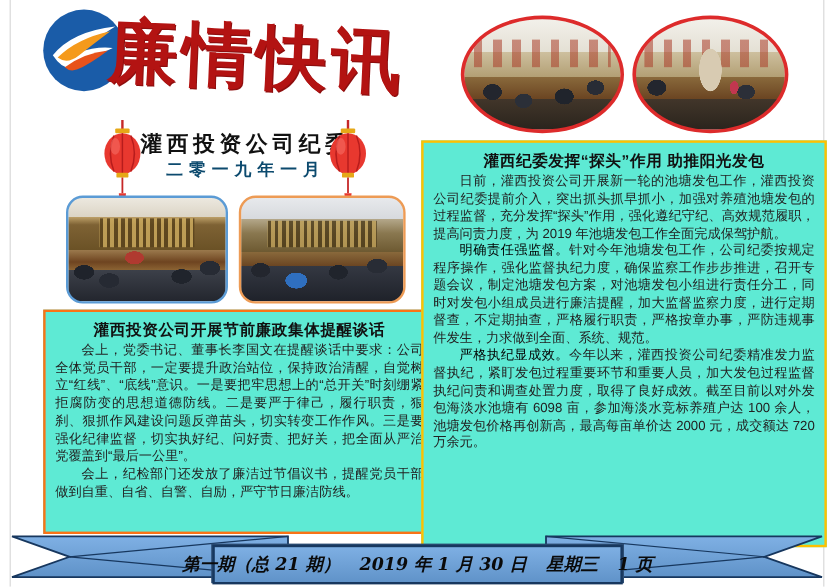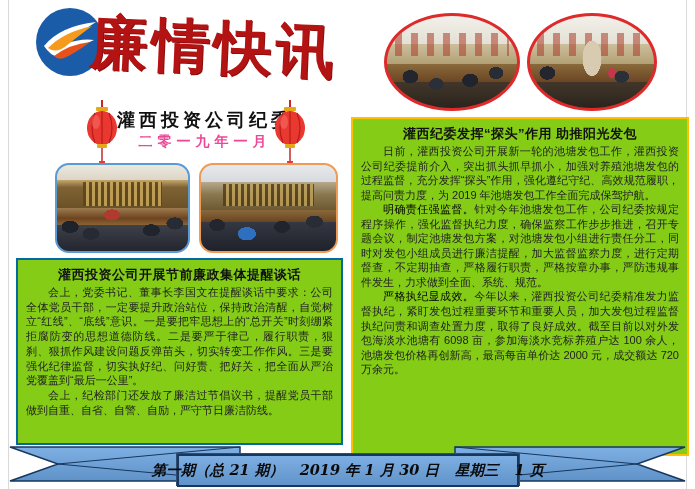--- a/index.html
+++ b/index.html
@@ -26,21 +26,21 @@
     white-space:nowrap;
   }
   .masthead-org{
     left:100px;top:108px;width:210px;text-align:center;
     font-family:"DejaVu Serif", serif;font-weight:bold;
     font-size:18px;letter-spacing:4px;color:#111;white-space:nowrap;
   }
   .masthead-date{
     left:100px;top:133px;width:210px;text-align:center;
     font-family:"DejaVu Serif", serif;font-weight:bold;
-    font-size:14px;letter-spacing:5px;color:#ec4899;white-space:nowrap;
+    font-size:14px;letter-spacing:5px;color:#0c4a6e;white-space:nowrap;
   }
   .lantern{width:36px;height:76px;}
   .lantern-1{left:84px;top:100px;}
   .lantern-2{left:272px;top:100px;}
 
   
   .photo{position:absolute;overflow:hidden;}
   .photo-rect{border-radius:14px;}
   .photo-r1{left:55px;top:163px;width:131px;height:86px;border:2px solid #5b9bd5;}
   .photo-r2{left:199px;top:163px;width:135px;height:86px;border:2px solid #ed9b55;}
@@ -95,24 +95,24 @@
   .room-office2::after{
     background:
       radial-gradient(13px 11px at 14% 62%,#23262e 60%,transparent 61%),
       radial-gradient(16px 30px at 50% 46%,#d8cbb2 58%,transparent 60%),
       radial-gradient(12px 10px at 74% 66%,#2b2f38 60%,transparent 61%),
       radial-gradient(6px 9px at 66% 62%,#c2374f 60%,transparent 61%);
   }
 
   
   .article-box{
-    position:absolute;background:#84cc16;box-sizing:border-box;
+    position:absolute;background:#5eead4;box-sizing:border-box;
     padding:5px 8px 4px 8px;
   }
-  .left-box{left:16px;top:258px;width:327px;height:187px;border:2px solid #0369a1;}
+  .left-box{left:36px;top:258px;width:327px;height:187px;border:2px solid #f97316;}
   .right-box{left:351px;top:117px;width:338px;height:339px;border:2px solid #ffc000;}
   .article-title{
     text-align:center;font-weight:bold;font-size:13px;line-height:20px;
     color:#111;letter-spacing:.5px;white-space:nowrap;
   }
   .article-body{font-size:11px;color:#222;text-align:justify;}
   .left-box .article-body p{margin:0;line-height:14.7px;text-indent:2em;}
   .right-box .article-body p{margin:0;line-height:14.55px;text-indent:2em;}
   .lead{font-weight:normal;color:#000;}
 

